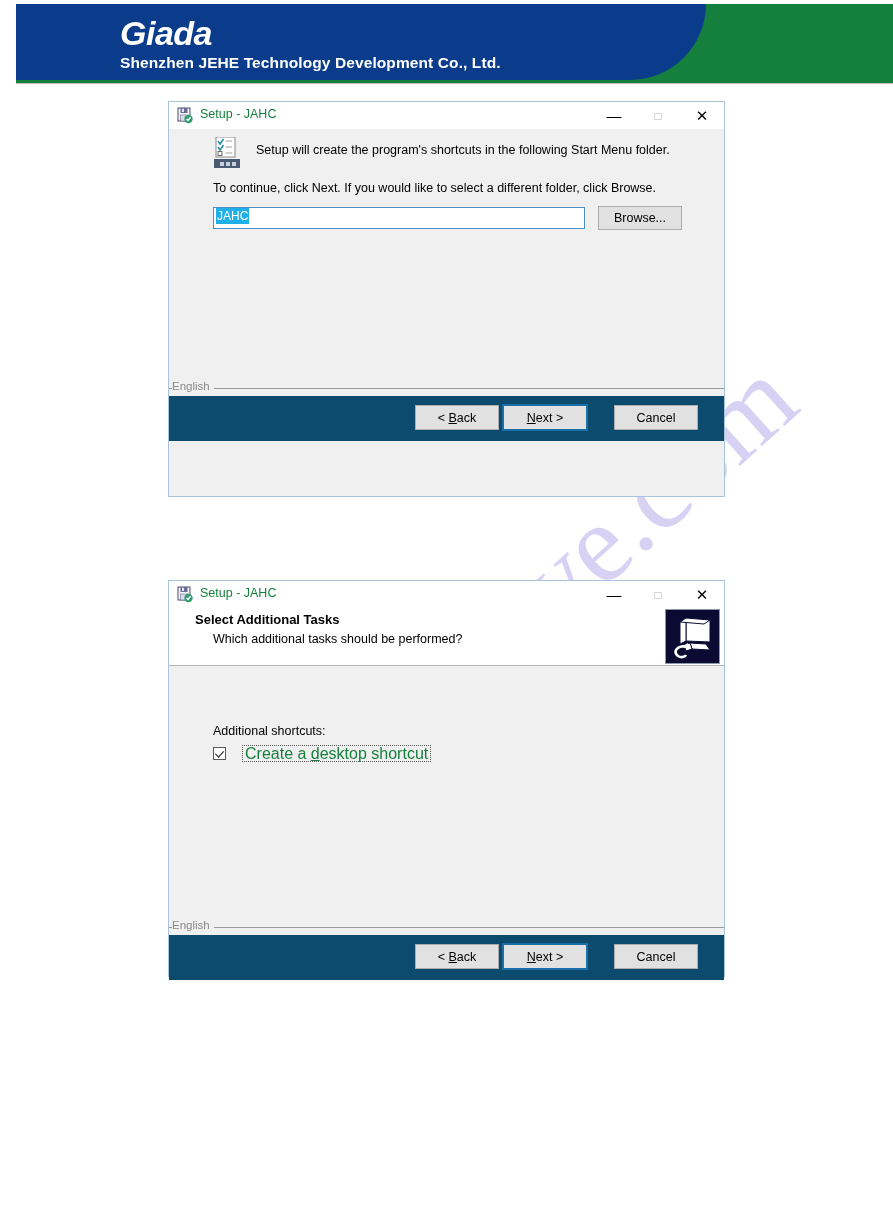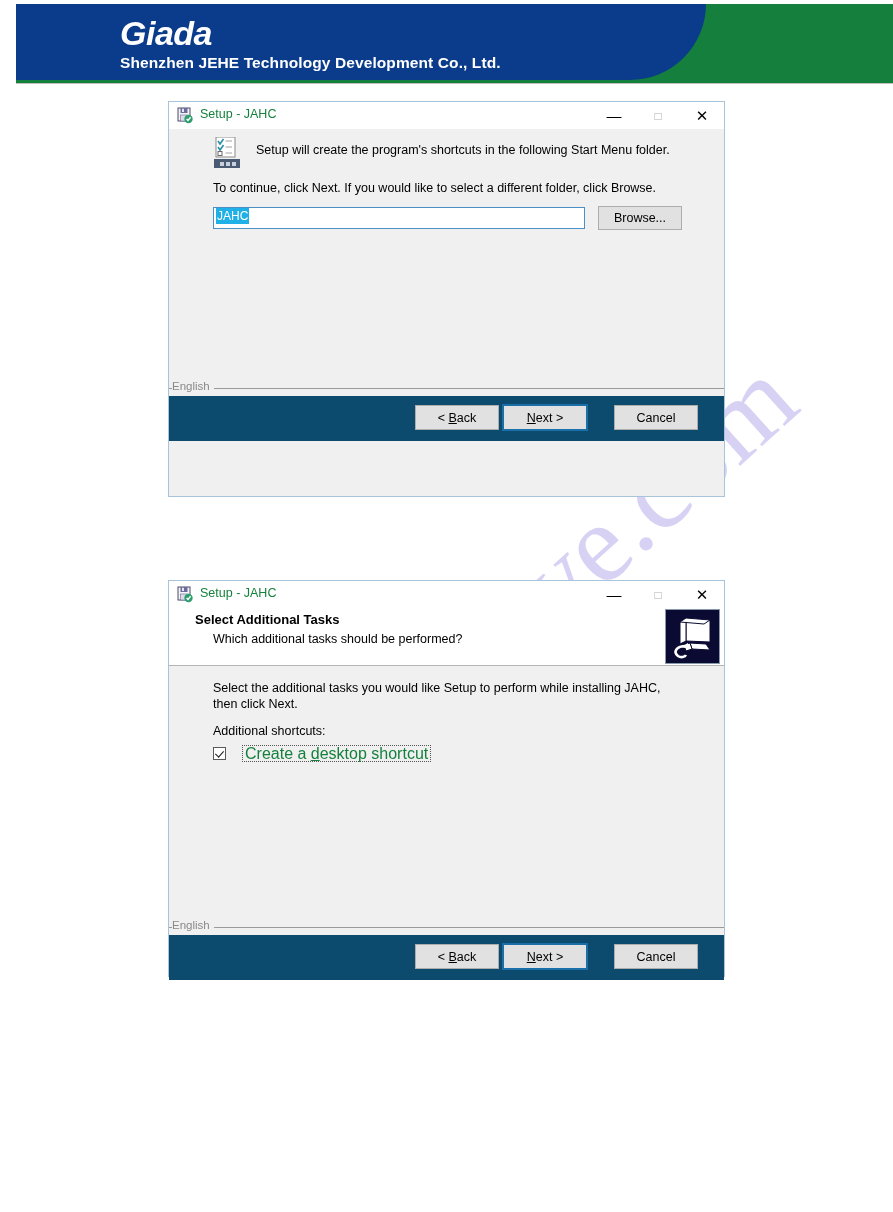--- a/index.html
+++ b/index.html
@@ -469,21 +469,20 @@
           <path d="M24 33 L40 34 L44 40 L26 39 Z"></path>
           <path d="M24 33 L26 39 L20 41 L18 35 Z"></path>
         </g>
         <path d="M20 36 C 10 36, 7 42, 12 46 C 15 48, 19 47, 20 45" fill="none" stroke="#ffffff" stroke-width="2.6"></path>
         <path d="M22 33 L15 37 L23 39 Z" fill="#ffffff"></path>
       </svg>
     </div>
   </div>
 
   <div class="bodypane">
-    <div class="b2-line1">Select the additional tasks you would like Setup to perform while installing JAHC, then click Next.</div>
     <div class="b2-line2">Additional shortcuts:</div>
     <div class="b2-check-row">
       <span class="checkbox"></span>
       <span class="check-label"><span>Create a </span><u>d</u><span>esktop shortcut</span></span>
     </div>
   </div>
 
   <div class="footer-sep">
     <div class="footer-rule"></div>
     <span class="english-label">English</span>

